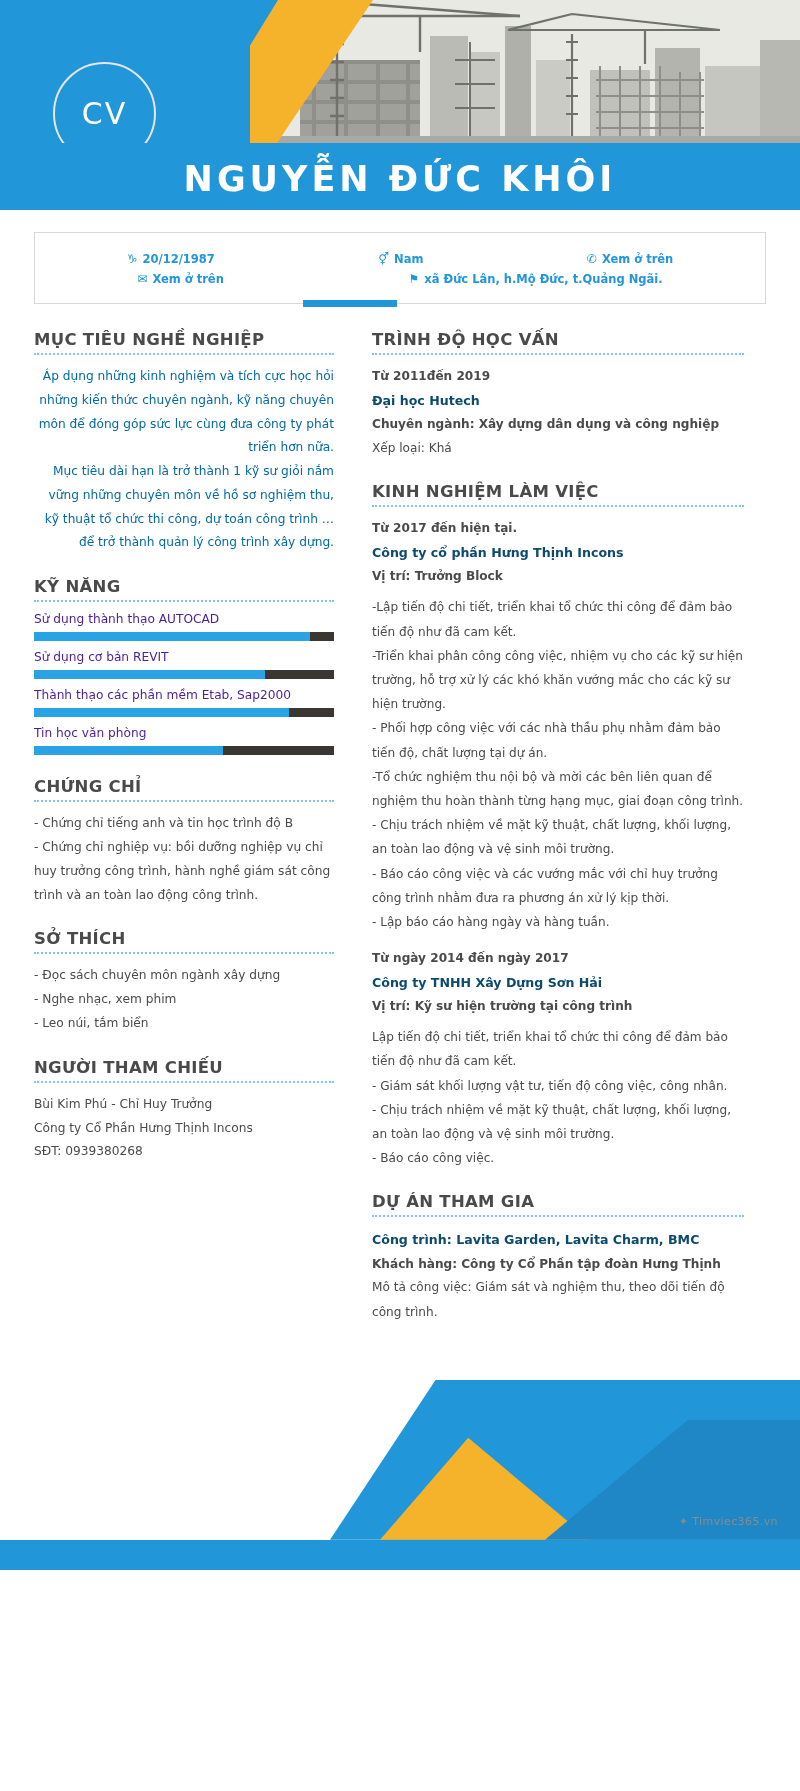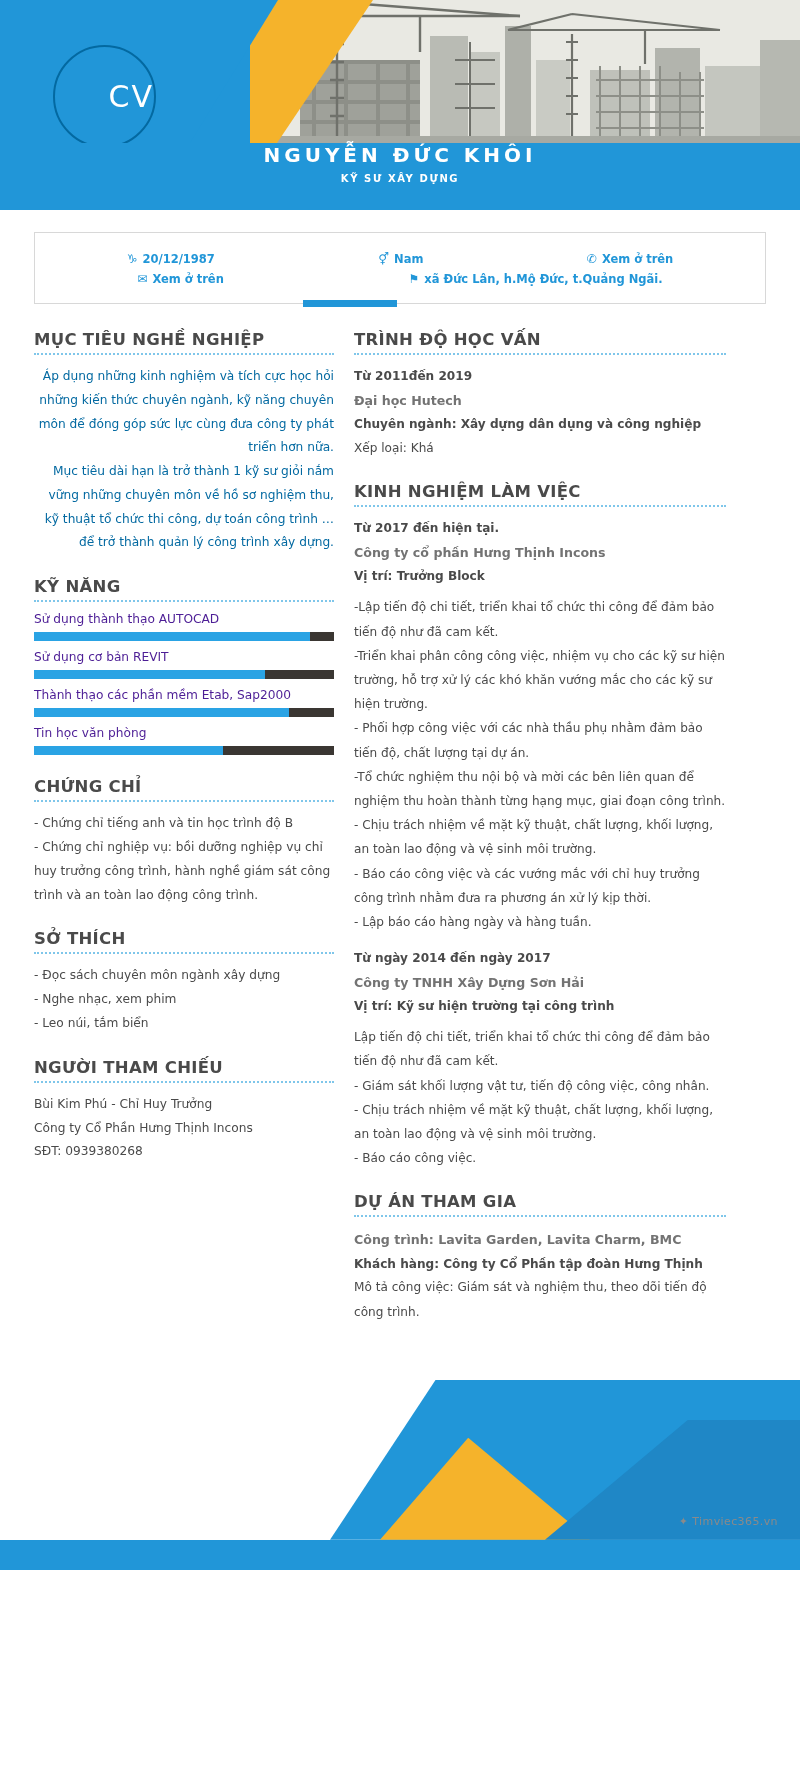--- a/index.html
+++ b/index.html
@@ -55,47 +55,47 @@
   .hdr-yellow {
     position: absolute;
     left: 213px; top: 0;
     width: 160px; height: 143px;
     background: #f5b32b;
     clip-path: polygon(12% 0, 100% 0, 40% 100%, 0 100%);
     z-index: 2;
   }
   .cv-badge {
     position: absolute;
-    left: 53px; top: 45px;
+    left: 53px; top: 62px;
     width: 103px; height: 103px;
     border-radius: 50%;
-    border: 2px solid #0369a1;
+    border: 2px solid #e5e5e5;
     display: flex;
     align-items: center;
-    justify-content: flex-end;
+    justify-content: center;
     z-index: 5;
   }
   .cv-badge span {
     color: #ffffff;
     font-size: 30px;
     letter-spacing: 2px;
     font-weight: 400;
   }
   .hdr-band {
     position: absolute;
     left: 0; top: 143px;
     width: 800px; height: 67px;
     background: #2196d8;
     text-align: center;
     z-index: 6;
   }
   .hdr-name {
-    margin: 0;
+    margin: 16px;
     color: #ffffff;
-    font-size: 20px;
+    font-size: 35px;
     font-weight: bold;
     letter-spacing: 4px;
   }
   .hdr-role {
     margin: 0;
     padding-top: 6px;
     color: #ffffff;
     font-size: 10px;
     font-weight: bold;
     letter-spacing: 1.6px;
@@ -136,21 +136,21 @@
     background: #2196d8;
   }
 
   
   .columns {
     display: flex;
     padding: 26px 34px 0 34px;
     gap: 20px;
   }
   .col-left { width: 300px; }
-  .col-right { width: 372px; }
+  .col-right { width: 372px; margin-left: 18px; }
 
   h2.sec {
     margin: 0 0 4px 0;
     color: #4a4a4a;
     font-size: 16.5px;
     font-weight: bold;
     letter-spacing: .3px;
   }
   .dotted {
     border-bottom: 2px dotted #7fc6ea;
@@ -201,21 +201,21 @@
   .r-strong {
     font-size: 12.1px;
     font-weight: bold;
     color: #4a4a4a;
     line-height: 1.9;
     margin: 0;
   }
   .r-blue {
     font-size: 12.6px;
     font-weight: bold;
-    color: #737373;
+    color: #0c4a6e;
     line-height: 2.0;
     margin: 0;
   }
   .r-text {
     font-size: 12.1px;
     color: #4a4a4a;
     line-height: 2.0;
     margin: 0;
   }
   .gap-s { height: 7px; }

